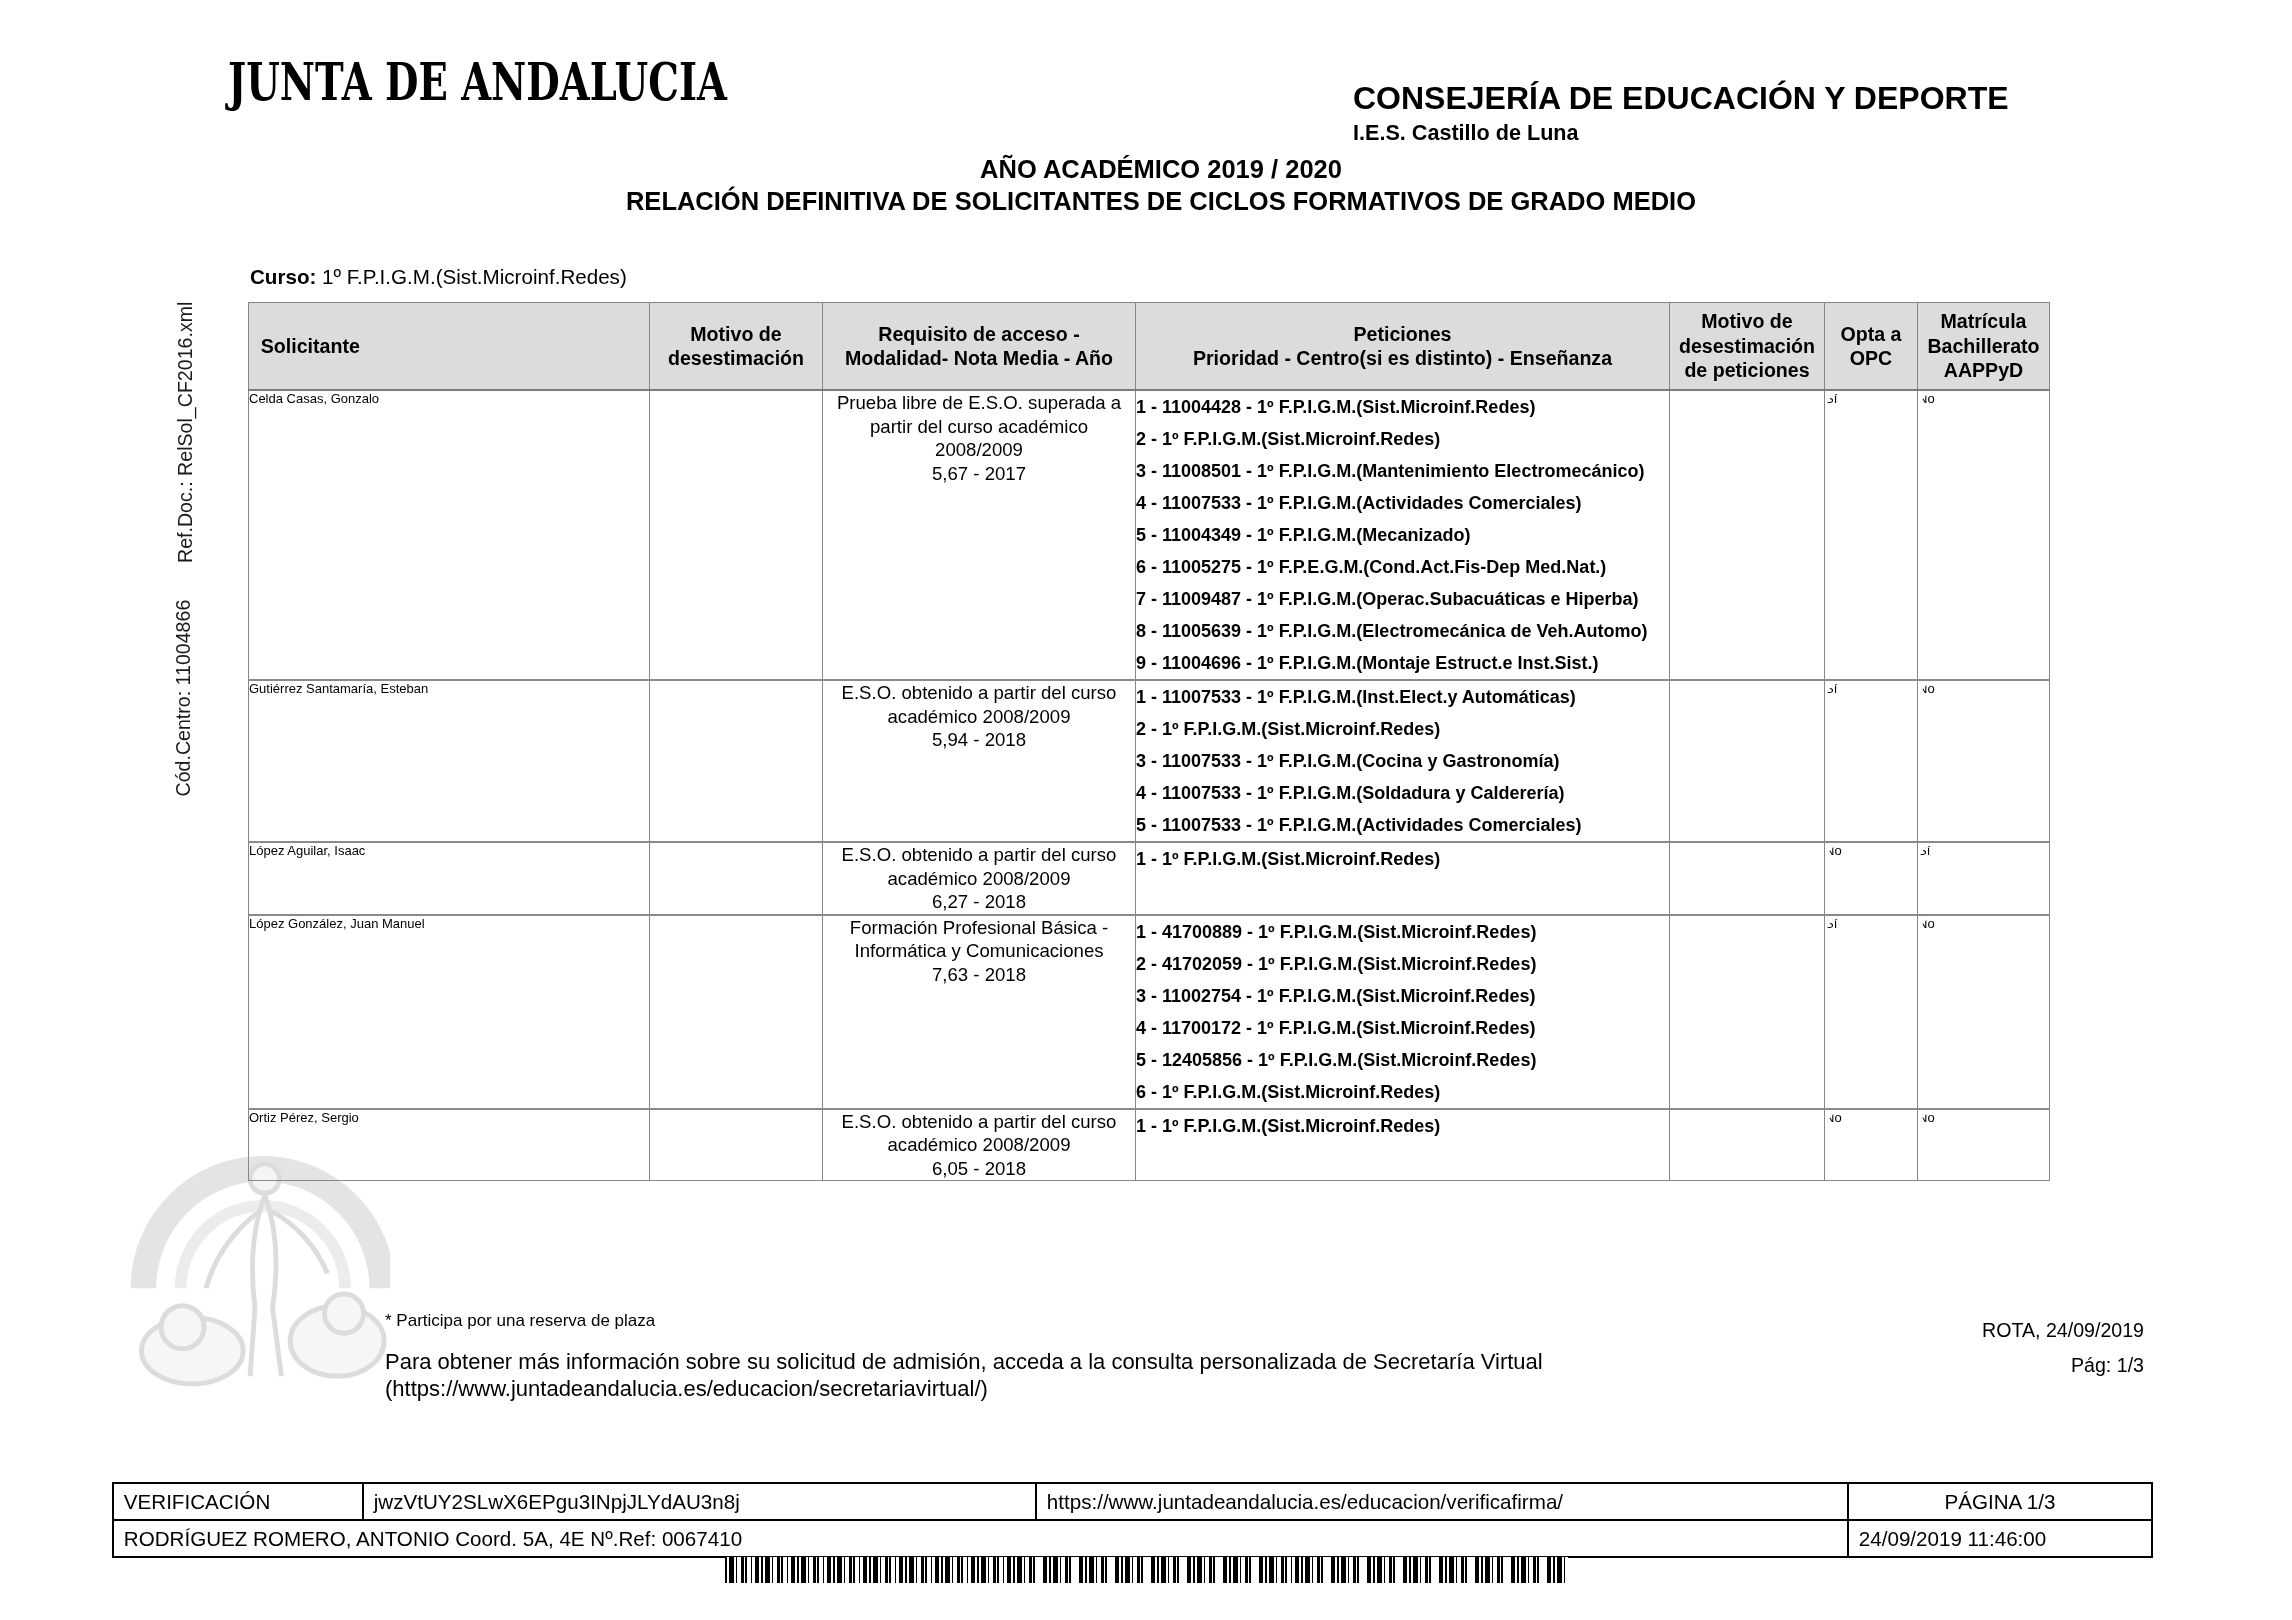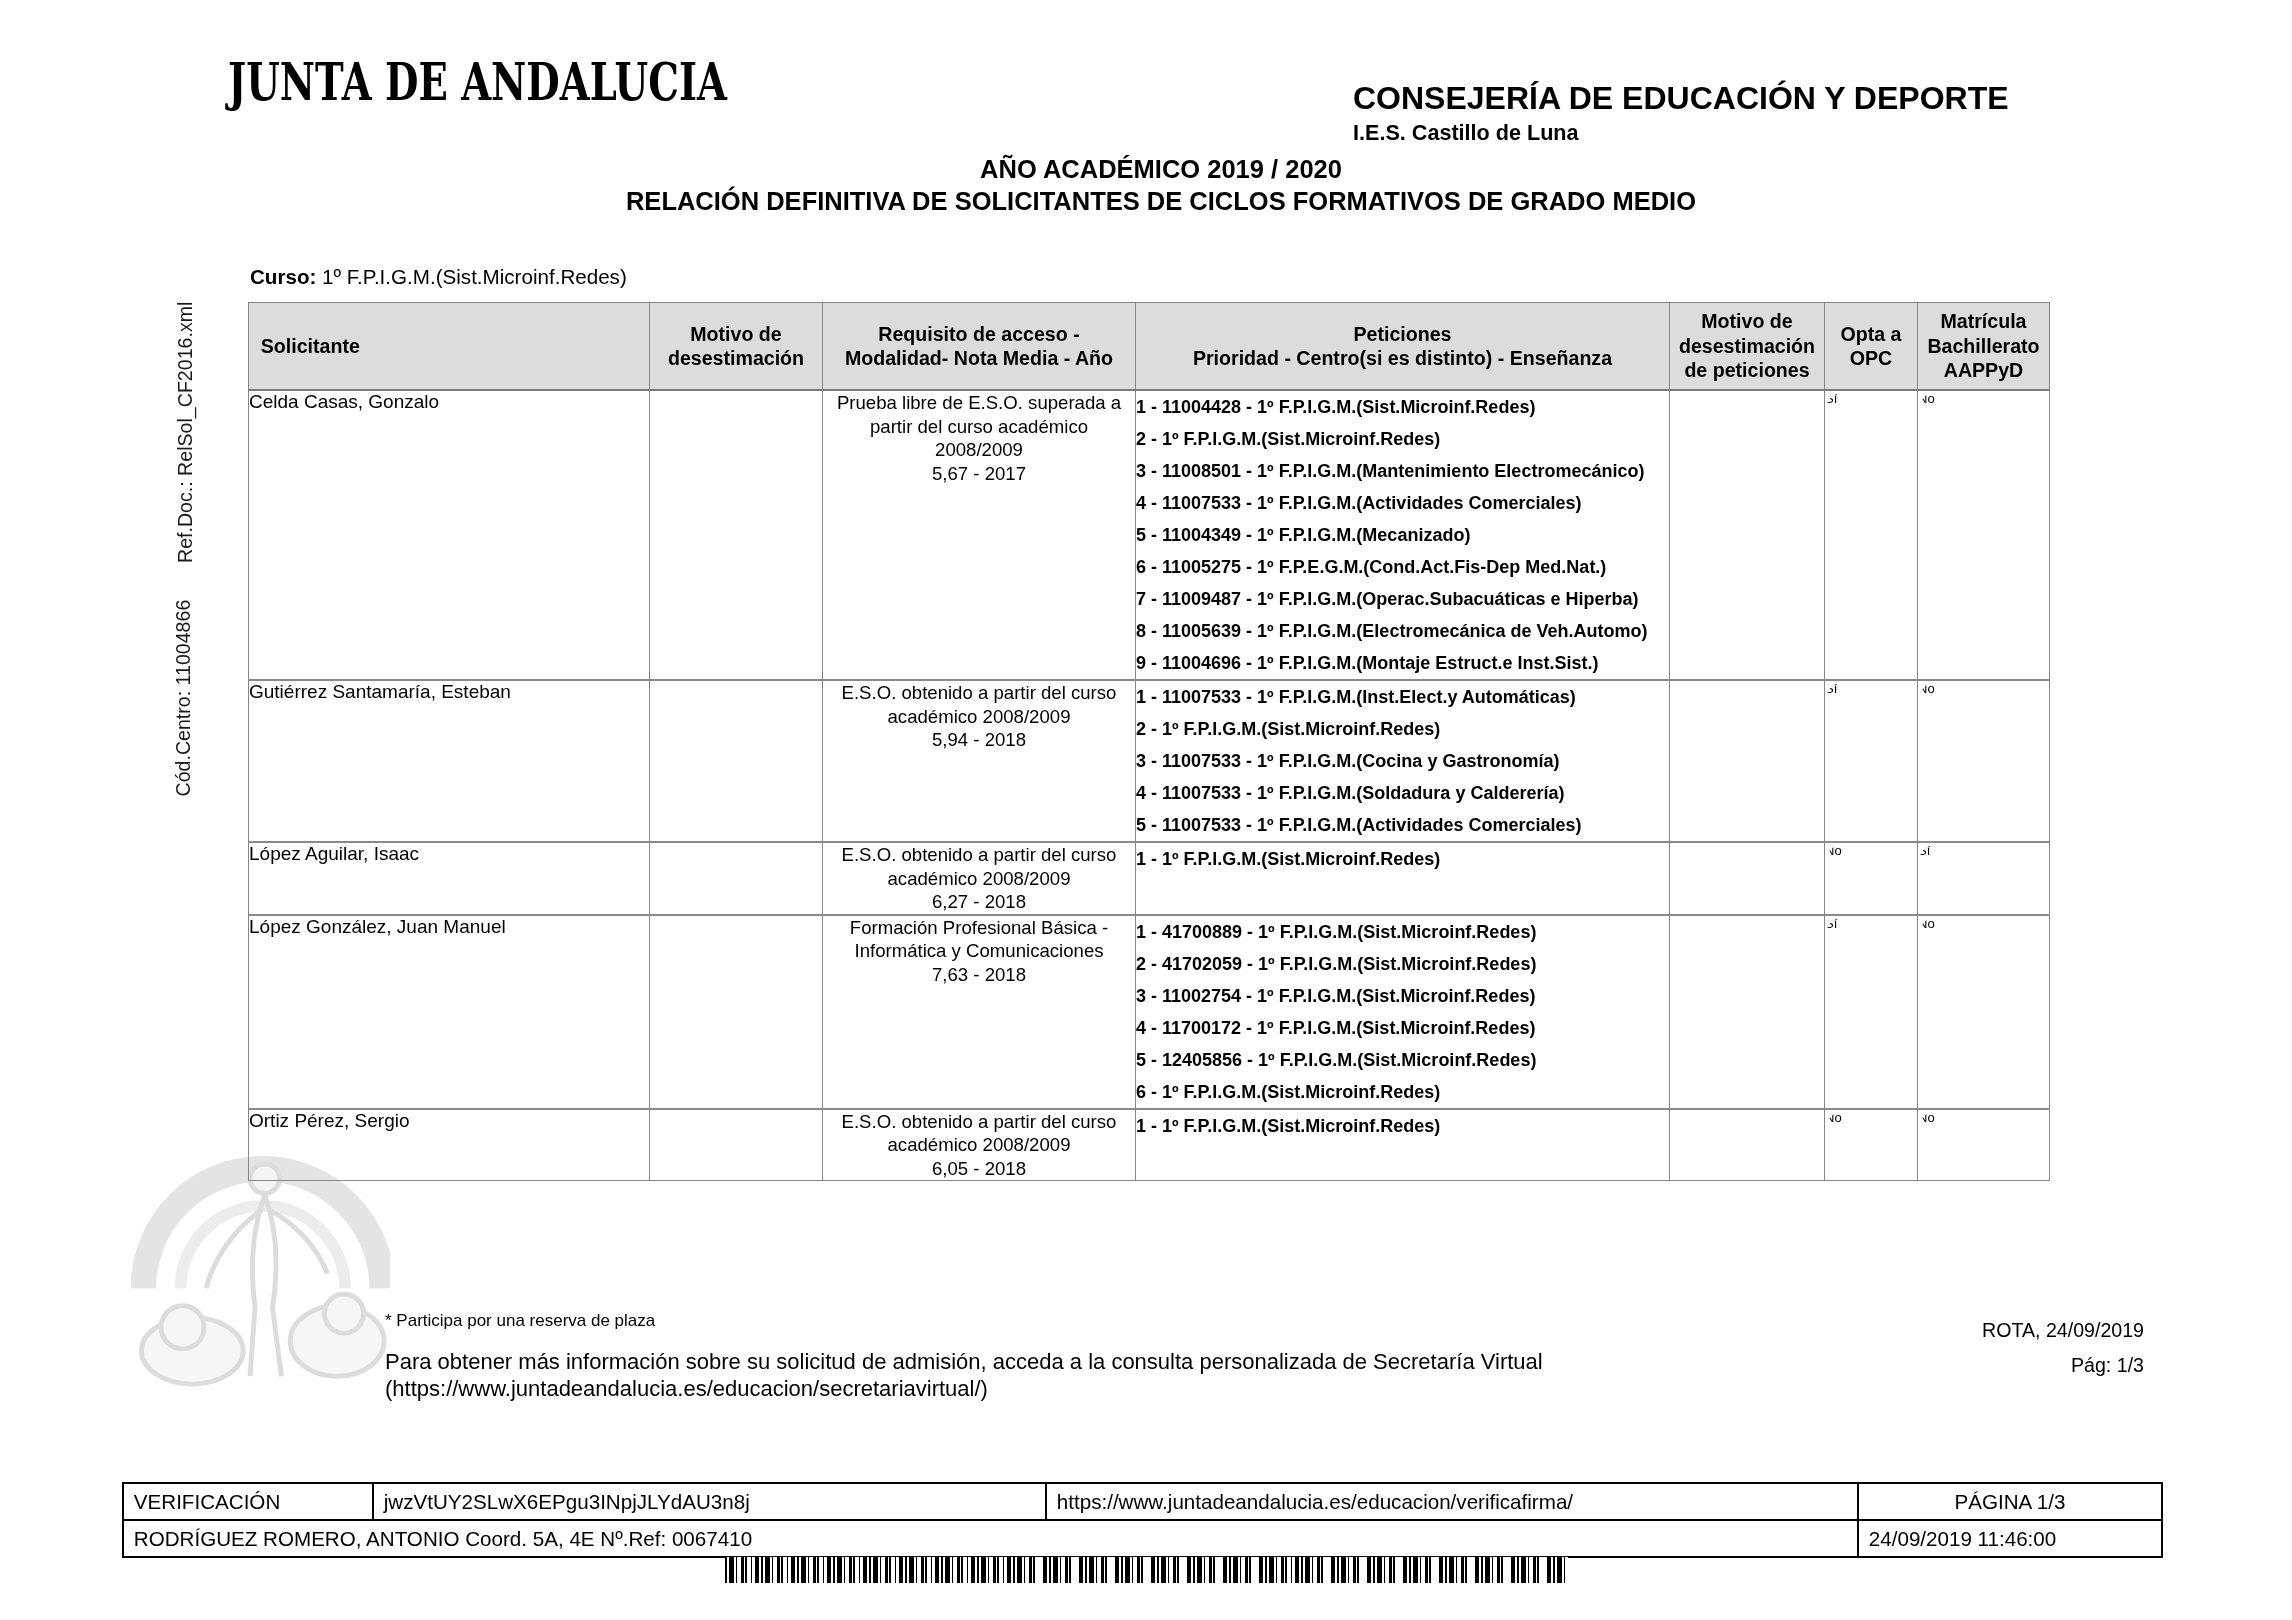--- a/index.html
+++ b/index.html
@@ -38,34 +38,34 @@
   table.main th{
     background:#dcdcdc;border:1px solid #878787;border-bottom:2.9px solid #7c7c7c;
     font-size:19.6px;font-weight:bold;text-align:center;vertical-align:middle;
     height:82px;line-height:24.5px;padding:2px 5.9px;
   }
   table.main th.left{text-align:left;padding-left:11.8px;}
   table.main td{
     border:1px solid #878787;border-top:2px solid #8a8a8a;vertical-align:top;
     background:transparent;padding:0;overflow:hidden;
   }
-  td.name{font-size:19px;padding:11.8px 7.8px 7.8px 11.8px;margin-left:48px;}
+  td.name{font-size:13px;padding:11.8px 7.8px 7.8px 11.8px;margin-left:48px;}
   td.req{font-size:18.6px;text-align:center;line-height:23.5px;padding:9.8px 5.9px 7.8px 5.9px;}
   td.pets{padding:6.9px 5.9px 6.9px 9.8px;}
   .pet{font-size:18px;line-height:32px;white-space:nowrap;font-weight:bold;}
   .pet.b{font-weight:bold;}
   td.center{font-size:13px;text-align:left;padding-top:11.8px;border-radius:19px;}
   
   .note1{position:absolute;left:385px;top:1311px;font-size:17px;z-index:2;}
   .note2{position:absolute;left:385px;top:1349px;font-size:22px;line-height:26.5px;z-index:2;}
   .right-block{position:absolute;left:1752px;top:1319px;width:392px;text-align:right;font-size:19.6px;z-index:2;}
   .right-block .pg{margin-top:11.8px;}
   
   table.verif{
-    position:absolute;left:122px;top:1482px;width:2039px;border-collapse:collapse;
+    position:absolute;left:112px;top:1482px;width:2039px;border-collapse:collapse;
     table-layout:fixed;font-size:20.6px;z-index:2;
   }
   table.verif col.v1{width:250px;} table.verif col.v2{width:673px;}
   table.verif col.v3{width:812px;} table.verif col.v4{width:304px;}
   table.verif tr.r1 td{border:2.9px solid #000;height:31px;padding:2px 9.8px;white-space:nowrap;overflow:hidden;}
   table.verif tr.r2 td{border:2px solid #000;height:31px;padding:2px 9.8px;white-space:nowrap;overflow:hidden;}
   table.verif td.pagc{text-align:center;}
   
   .barcode{
     position:absolute;left:725px;top:1557px;width:843px;height:25.5px;z-index:2;

